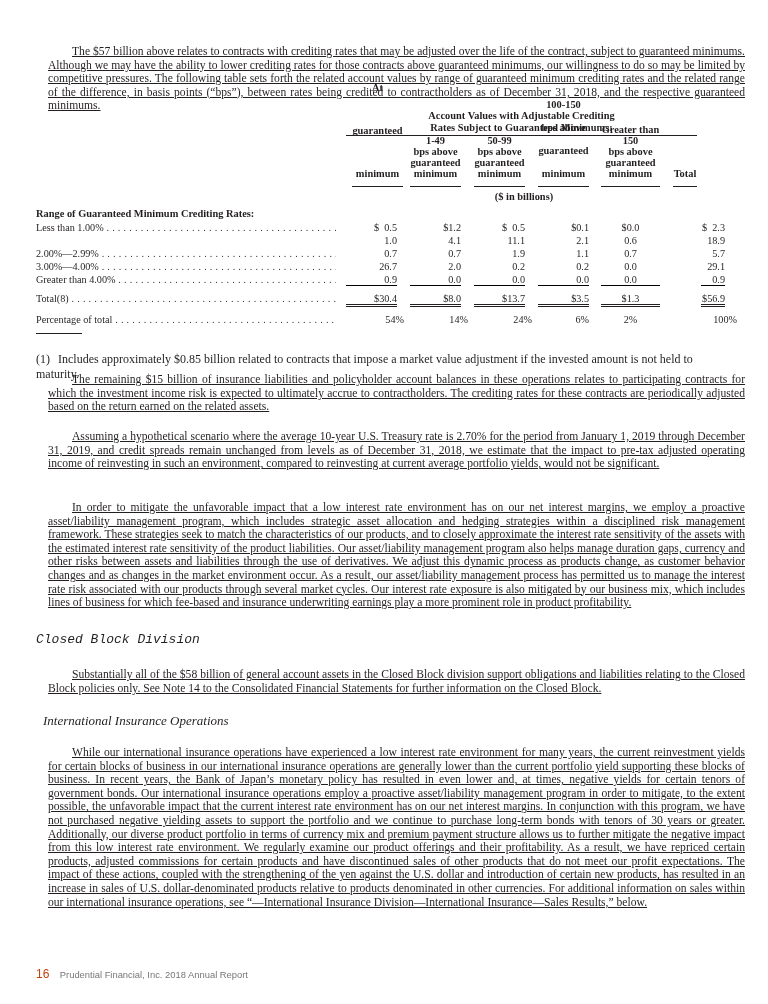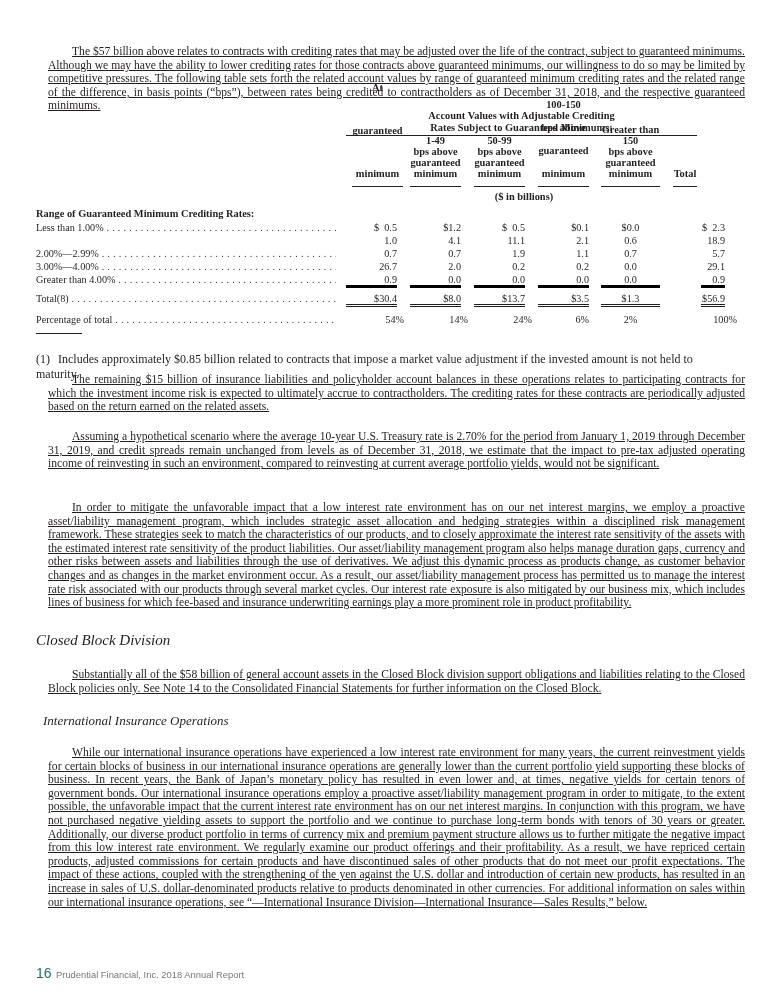--- a/index.html
+++ b/index.html
@@ -11,21 +11,21 @@
   .page { position: absolute; left: 36px; top: 0; width: 697px; }
   p.body {
     margin: 12px; font-size: 11.6px; line-height: 13.6px; text-align: justify;
     text-indent: 24px;
     text-decoration: underline;
   }
   .p1 { position: absolute; top: 33px; left: 0; width: 697px; }
   .p2 { position: absolute; top: 361px; left: 0; width: 697px; }
   .p3 { position: absolute; top: 418px; left: 0; width: 697px; }
   .p4 { position: absolute; top: 489px; left: 0; width: 697px; }
-  .h-closed { position: absolute; top: 632px; left: 0; font-style: italic; font-size: 15px; }
+  .h-closed { position: absolute; top: 632px; left: 0; font-style: italic; font-size: 13px; font-family: Liberation Mono, monospace; }
   .p5 { position: absolute; top: 656px; left: 0; width: 697px; }
   .h-intl { position: absolute; top: 713px; left: 7px; font-style: italic; font-size: 13px; }
   .p6 { position: absolute; top: 734px; left: 0; width: 697px; }
 
   
   .tbl { position: absolute; left: 0; top: 110px; width: 697px; height: 245px; font-size: 10.2px; }
   .tbl-title {
     position: absolute; left: 310px; width: 351px; top: 0; text-align: center;
     font-weight: bold; font-size: 10.4px; line-height: 11.5px;
   }
@@ -47,28 +47,28 @@
   }
   .cell { position: absolute; text-align: right; white-space: pre; }
   .c1 { left: 310px; width: 51px; }
   .c2 { left: 374px; width: 51px; }
   .c3 { left: 438px; width: 51px; }
   .c4 { left: 502px; width: 51px; }
   .c5 { left: 565px; width: 59px; text-align: center; }
   .c6 { left: 637px; width: 24px; margin-left: 28px; }
   .pct .c1 { width: 58px; } .pct .c2 { width: 58px; } .pct .c3 { width: 58px; }
   .pct .c4 { width: 51px; } .pct .c6 { width: 36px; }
-  .ul { border-bottom: 3px solid #000000; }
+  .ul { border-bottom: 1px solid #000000; }
   .dul { border-bottom: 3px double #231f20; }
   .footnote-rule { position: absolute; top: 223px; left: 0; width: 46px; border-top: 1px solid #231f20; }
   .footnote { position: absolute; top: 226px; left: 0; font-size: 12px; margin-top: 16px; }
   .footnote .num { display: inline-block; width: 22px; }
 
   .footer { position: absolute; left: 36px; top: 964px; font-family: "Liberation Sans", "DejaVu Sans", sans-serif; color: #555; }
-  .footer .pg { font-size: 14px; color: #0f766e; }
+  .footer .pg { font-size: 12px; color: #c2410c; margin-right: 6px; }
   .footer .rt { font-size: 9.4px; color: #777; }
 </style>
 </head>
 <body>
 
 <div class="page">
 
   <p class="body p1">The $57 billion above relates to contracts with crediting rates that may be adjusted over the life of the contract, subject to guaranteed minimums. Although we may have the ability to lower crediting rates for those contracts above guaranteed minimums, our willingness to do so may be limited by competitive pressures. The following table sets forth the related account values by range of guaranteed minimum crediting rates and the related range of the difference, in basis points (“bps”), between rates being credited to contractholders as of December 31, 2018, and the respective guaranteed minimums.</p>
 
   <div class="tbl">

